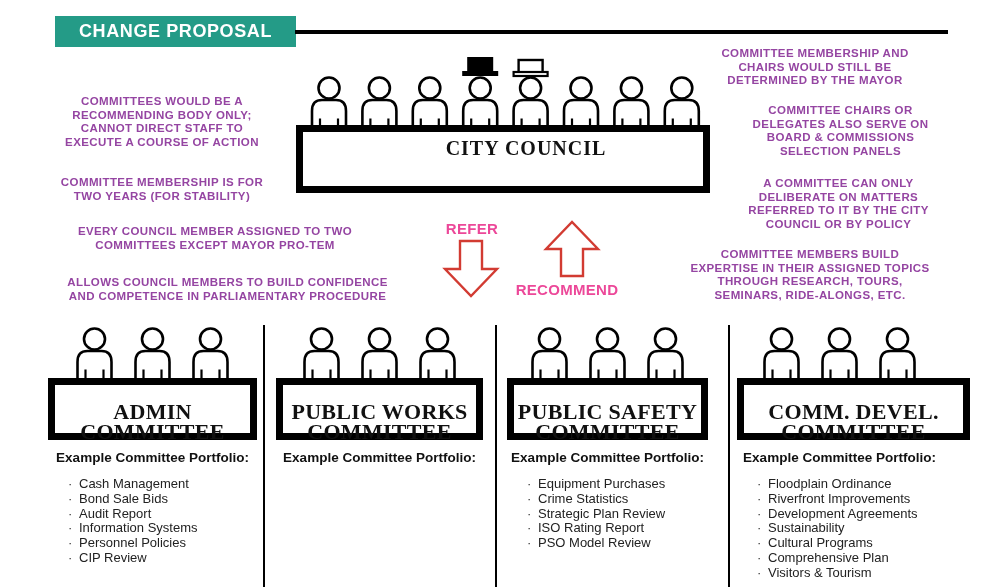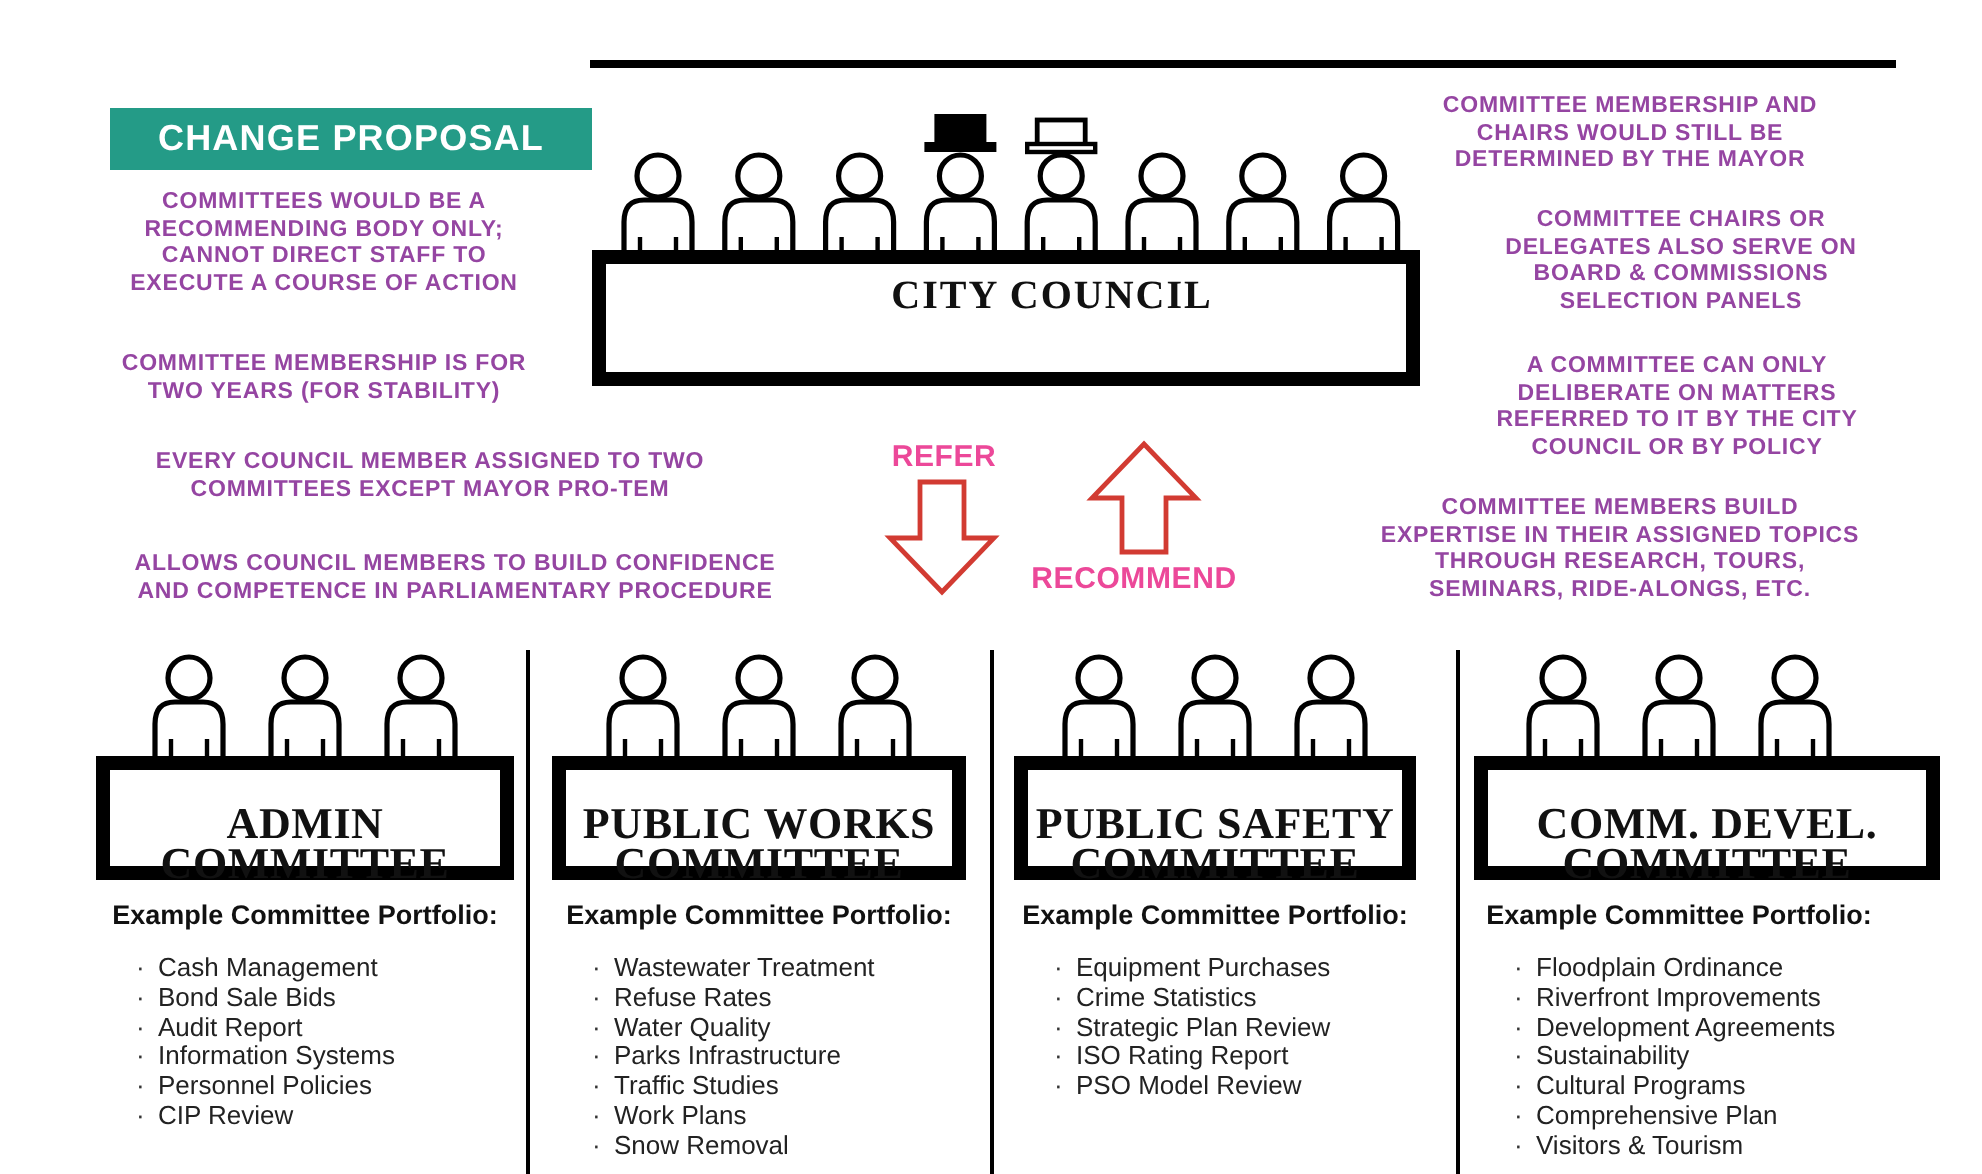--- a/index.html
+++ b/index.html
@@ -6,21 +6,21 @@
   .canvas{
     position:relative;width:991px;height:587px;background:#fff;overflow:hidden;
     font-family:"Liberation Sans",sans-serif;color:#111;
   }
   .abs{position:absolute;}
 
   
   .banner{
     left:55px;top:16px;width:241px;height:31px;background:#249b87;
     display:flex;align-items:center;justify-content:center;
-    color:#fff;font-weight:bold;font-size:18px;letter-spacing:.6px;margin-top:38px;
+    color:#fff;font-weight:bold;font-size:18px;letter-spacing:.6px;
   }
   .top-line{left:295px;top:30px;width:653px;height:4px;background:#000;}
 
   
   .note{
     color:#9545a2;font-size:11.5px;line-height:13.6px;font-weight:700;
     letter-spacing:.4px;text-align:center;white-space:pre-line;
   }
   .nL1{left:42px;top:95px;width:240px;}
   .nL2{left:42px;top:176px;width:240px;}
@@ -183,29 +183,20 @@
       <use href="#person-shape" transform="translate(161.5,0)"></use>
     </svg>
   <div class="abs desk committee-box cb1">
     <span>
       <span>PUBLIC WORKS</span><br>
       <span>COMMITTEE</span>
     </span>
   </div>
   <div class="abs portfolio pf1">
     <div class="pf-header">Example Committee Portfolio:</div>
-    <ul class="pf-list">
-        <li>Wastewater Treatment</li>
-        <li>Refuse Rates</li>
-        <li>Water Quality</li>
-        <li>Parks Infrastructure</li>
-        <li>Traffic Studies</li>
-        <li>Work Plans</li>
-        <li>Snow Removal</li>
-      </ul>
   </div>
 
   <svg class="abs people pp2" width="201" height="52" viewBox="0 -35 201 52">
       <use href="#person-shape" transform="translate(42.5,0)"></use>
       <use href="#person-shape" transform="translate(100.5,0)"></use>
       <use href="#person-shape" transform="translate(158.5,0)"></use>
     </svg>
   <div class="abs desk committee-box cb2">
     <span>
       <span>PUBLIC SAFETY</span><br>

